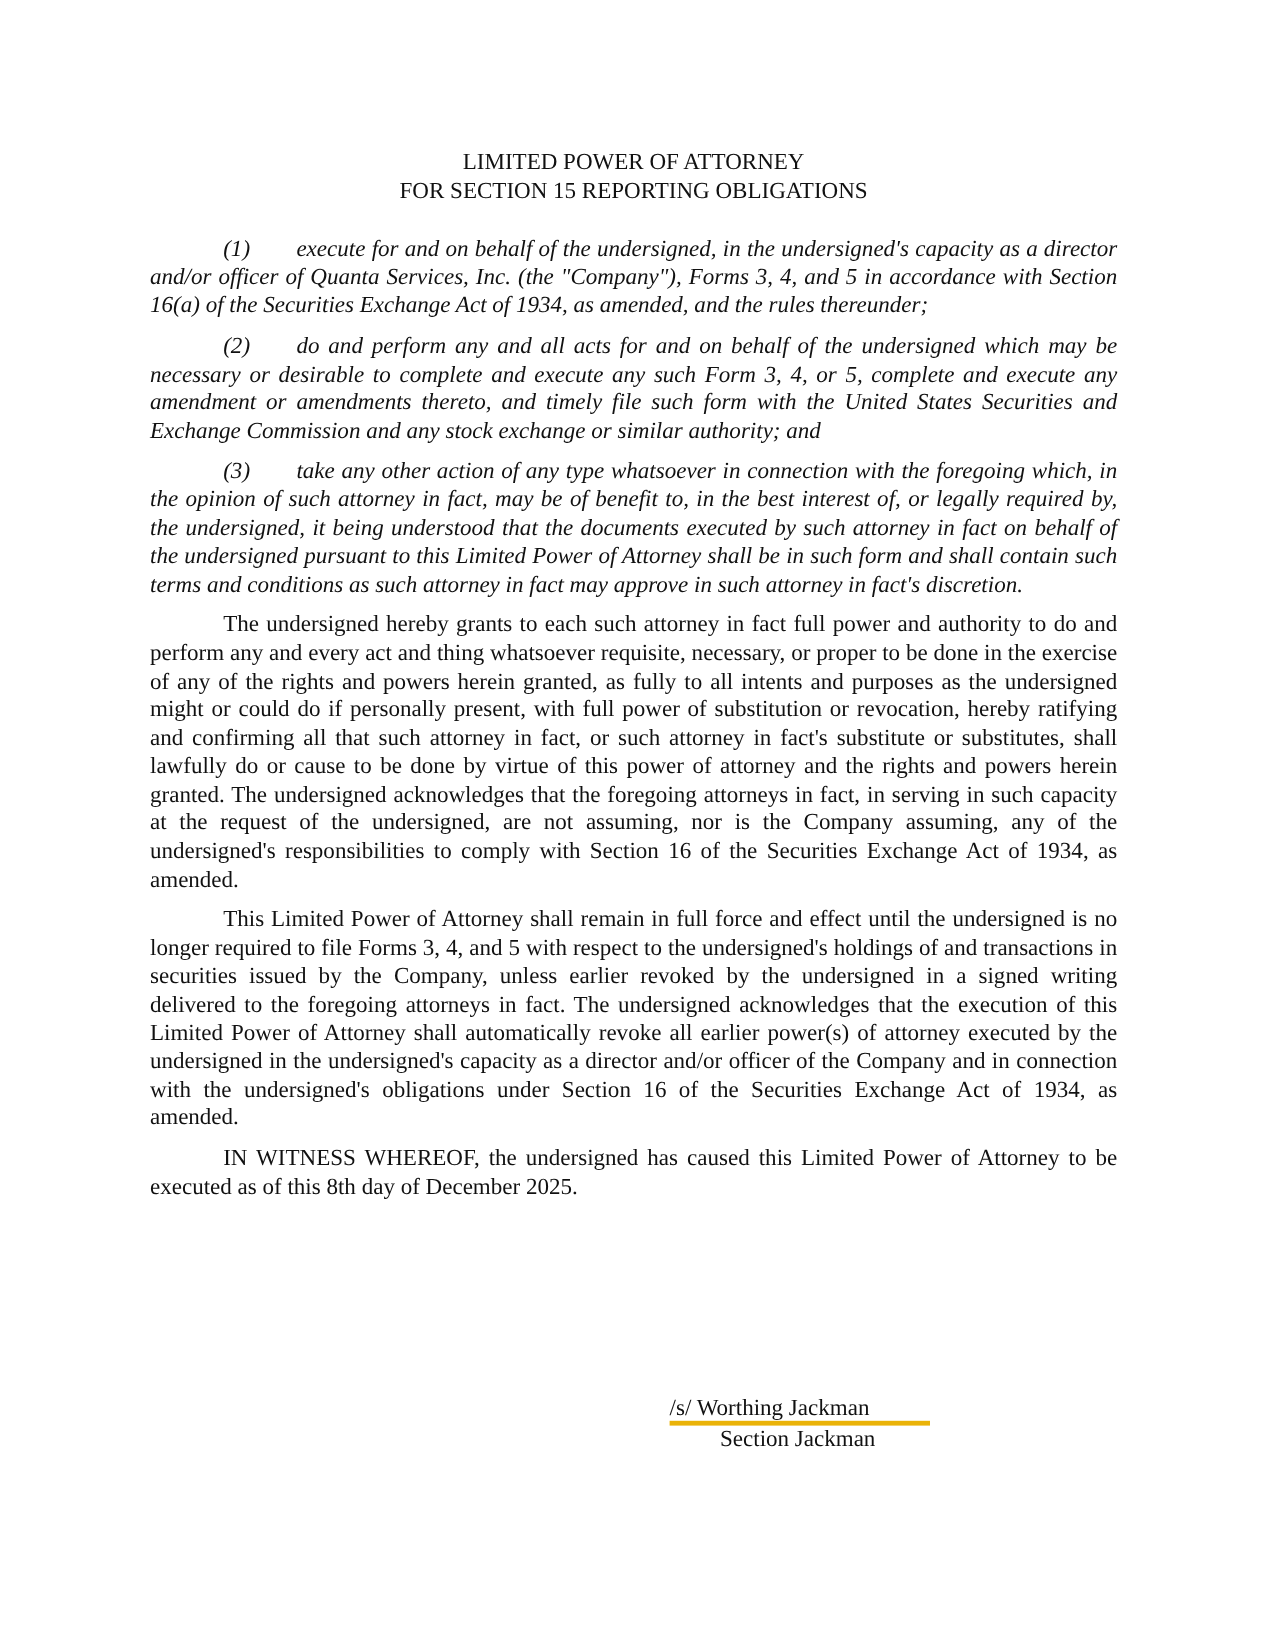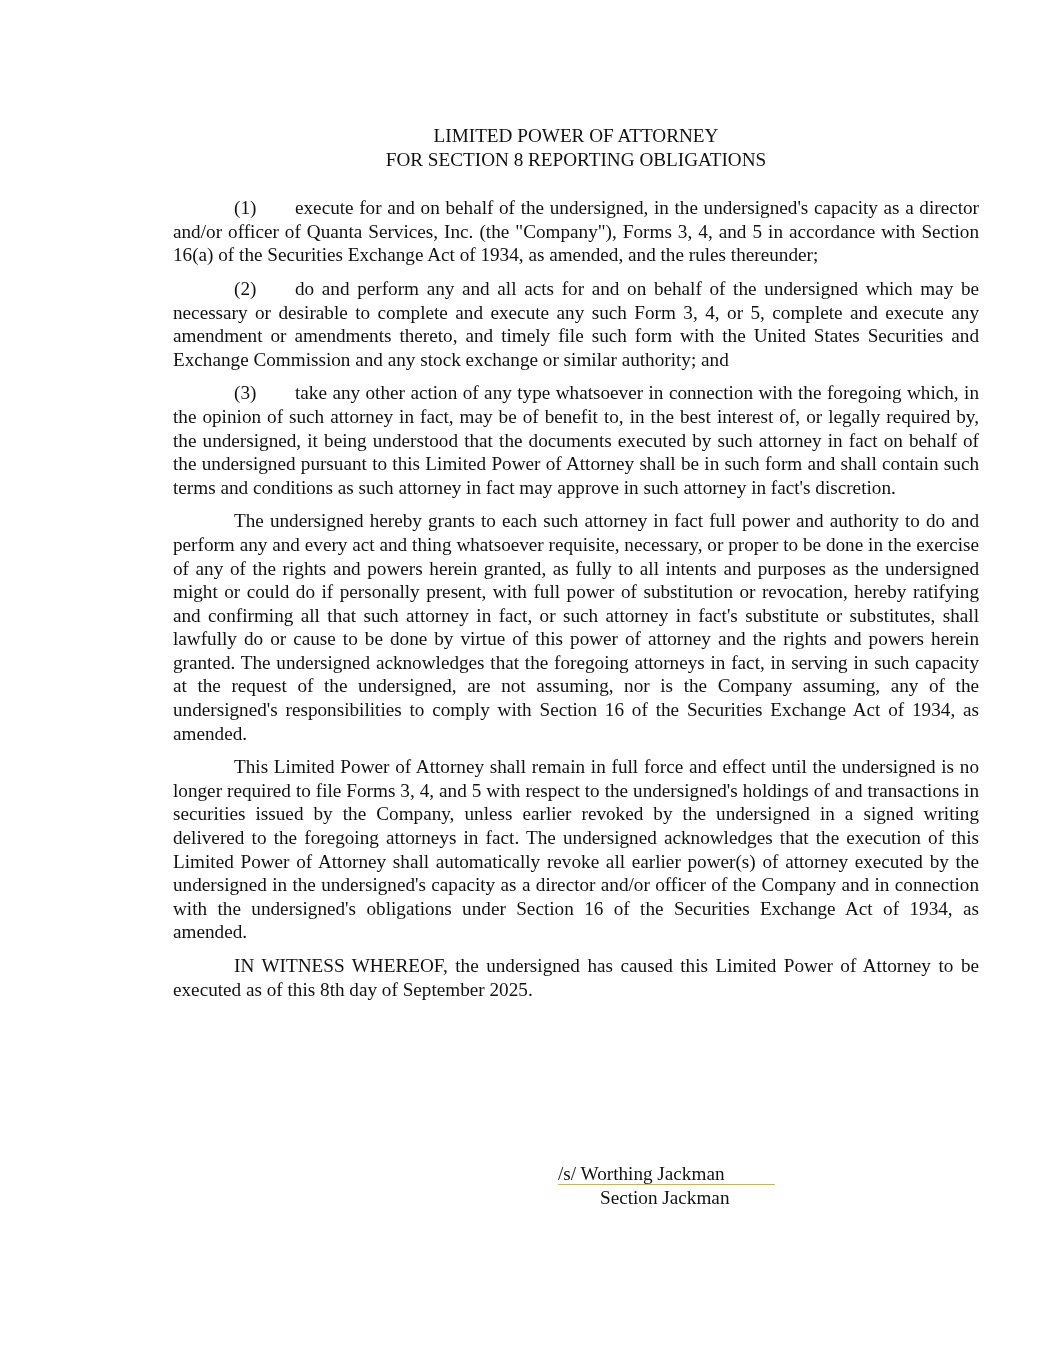--- a/index.html
+++ b/index.html
@@ -15,85 +15,85 @@
       color: #111111;
       font-family: "Liberation Serif", serif;
     }
     .page {
       position: absolute;
       left: 125px;
       top: 124px;
       width: 806px;
       font-size: 19.2px;
       line-height: 23.6px;
-      margin-left: 48px;
     }
     .title {
       text-align: center;
       margin: 0;
       font-weight: normal;
       font-size: 19.2px;
       line-height: 23.6px;
     }
     .title-block {
       margin-bottom: 25px;
     }
     p.para {
       margin: 0 0 10px 0;
       text-align: justify;
       text-indent: 61px;
     }
     p.item {
       margin: 0 0 10px 0;
       text-align: justify;
       text-indent: 61px;
+      font-style: italic;
     }
     .item-num {
       display: inline-block;
       width: 61px;
       text-indent: 0;
     }
     .signature {
       position: absolute;
       left: 558px;
       top: 1162px;
       font-size: 19.2px;
       line-height: 23.6px;
     }
     .sig-line {
       display: inline-block;
       width: 217px;
-      border-bottom: 1px solid #eab308;
+      border-bottom: 4px solid #eab308;
       line-height: 21px;
       white-space: nowrap;
     }
     .sig-name {
       padding-left: 42px;
       white-space: nowrap;
     }
   </style>
 </head>
 <body>
 
 <div class="page">
   <div class="title-block">
     <h1 class="title">LIMITED POWER OF ATTORNEY</h1>
-    <h2 class="title">FOR SECTION 8 REPORTING OBLIGATIONS</h2>
+    <h2 class="title">FOR SECTION 15 REPORTING OBLIGATIONS</h2>
   </div>
 
 
   <p class="item"><span class="item-num">(1)</span><span>execute for and on behalf of the undersigned, in the undersigned's capacity as a director and/or officer of Quanta Services, Inc. (the "Company"), Forms 3, 4, and 5 in accordance with Section 16(a) of the Securities Exchange Act of 1934, as amended, and the rules thereunder;</span></p>
 
   <p class="item"><span class="item-num">(2)</span><span>do and perform any and all acts for and on behalf of the undersigned which may be necessary or desirable to complete and execute any such Form 3, 4, or 5, complete and execute any amendment or amendments thereto, and timely file such form with the United States Securities and Exchange Commission and any stock exchange or similar authority; and</span></p>
 
   <p class="item"><span class="item-num">(3)</span><span>take any other action of any type whatsoever in connection with the foregoing which, in the opinion of such attorney in fact, may be of benefit to, in the best interest of, or legally required by, the undersigned, it being understood that the documents executed by such attorney in fact on behalf of the undersigned pursuant to this Limited Power of Attorney shall be in such form and shall contain such terms and conditions as such attorney in fact may approve in such attorney in fact's discretion.</span></p>
 
   <p class="para">The undersigned hereby grants to each such attorney in fact full power and authority to do and perform any and every act and thing whatsoever requisite, necessary, or proper to be done in the exercise of any of the rights and powers herein granted, as fully to all intents and purposes as the undersigned might or could do if personally present, with full power of substitution or revocation, hereby ratifying and confirming all that such attorney in fact, or such attorney in fact's substitute or substitutes, shall lawfully do or cause to be done by virtue of this power of attorney and the rights and powers herein granted. The undersigned acknowledges that the foregoing attorneys in fact, in serving in such capacity at the request of the undersigned, are not assuming, nor is the Company assuming, any of the undersigned's responsibilities to comply with Section 16 of the Securities Exchange Act of 1934, as amended.</p>
 
   <p class="para">This Limited Power of Attorney shall remain in full force and effect until the undersigned is no longer required to file Forms 3, 4, and 5 with respect to the undersigned's holdings of and transactions in securities issued by the Company, unless earlier revoked by the undersigned in a signed writing delivered to the foregoing attorneys in fact. The undersigned acknowledges that the execution of this Limited Power of Attorney shall automatically revoke all earlier power(s) of attorney executed by the undersigned in the undersigned's capacity as a director and/or officer of the Company and in connection with the undersigned's obligations under Section 16 of the Securities Exchange Act of 1934, as amended.</p>
 
-  <p class="para">IN WITNESS WHEREOF, the undersigned has caused this Limited Power of Attorney to be executed as of this 8th day of September 2025.</p>
+  <p class="para">IN WITNESS WHEREOF, the undersigned has caused this Limited Power of Attorney to be executed as of this 8th day of December 2025.</p>
 </div>
 
 <div class="signature">
   <div><span class="sig-line">/s/ Worthing Jackman</span></div>
   <div class="sig-name">Section Jackman</div>
 </div>
 
 </body></html>

